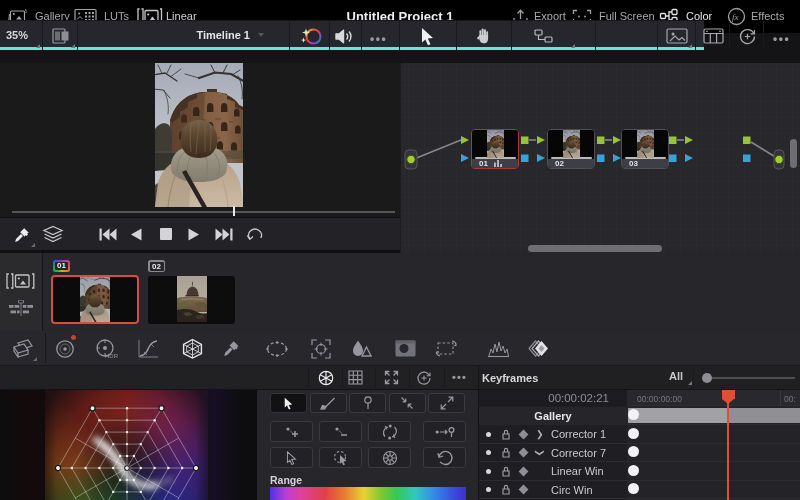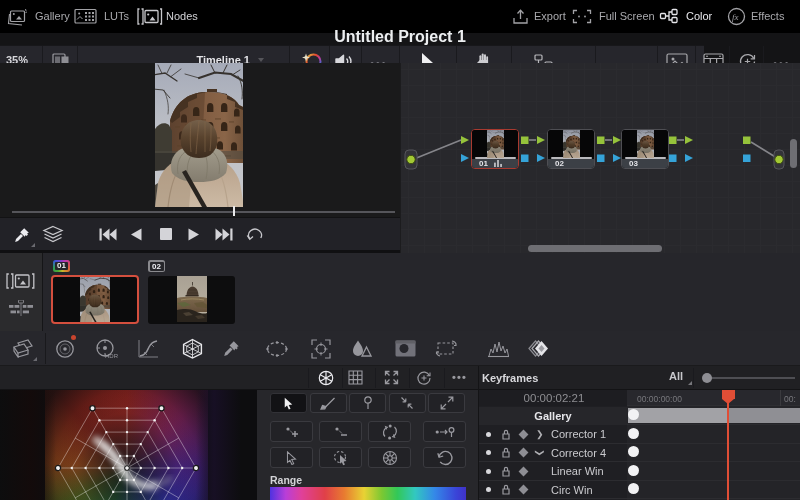--- a/index.html
+++ b/index.html
@@ -56,22 +56,22 @@
       </svg>
     <div class="abs" style="left:104px;top:10px;">LUTs</div>
     <svg class="ic" style="left:137px;top:8px" width="26" height="17" viewBox="0 0 26 17" fill="none" stroke="#c8c8cc" stroke-width="1.3">
         <path d="M2.5 1 L1 1 L1 16 L2.5 16"></path>
         <path d="M4.5 1 L6 1 L6 16 L4.5 16"></path>
         <rect x="8" y="2.5" width="13" height="12" rx="1"></rect>
         <circle cx="11.2" cy="6.5" r="1.1" fill="#c8c8cc" stroke="none"></circle>
         <path d="M12.5 12.5 L15.5 8.5 L18.5 12.5 Z" fill="#c8c8cc" stroke="none"></path>
         <path d="M23 1 L24.5 1 L24.5 16 L23 16"></path>
       </svg>
-    <div class="abs" style="left:166px;top:10px;color:#d2d2d6;">Nodes</div>
-    <div class="abs" style="left:300px;top:9px;width:200px;text-align:center;color:#eceef0;font-size:16px;font-weight:700;margin-top:19px;">Untitled Project 1</div>
+    <div class="abs" style="left:166px;top:10px;color:#d2d2d6;">Linear</div>
+    <div class="abs" style="left:300px;top:9px;width:200px;text-align:center;color:#eceef0;font-size:13px;font-weight:700;">Untitled Project 1</div>
     <svg class="ic" style="left:512px;top:8px" width="17" height="17" viewBox="0 0 17 17" fill="none" stroke="#a2a2a6" stroke-width="1.3">
         <path d="M2 10 L2 15 L15 15 L15 10"></path>
         <path d="M8.5 11 L8.5 2.5"></path>
         <path d="M5.5 5.5 L8.5 2.2 L11.5 5.5"></path>
       </svg>
     <div class="abs" style="left:534px;top:10px;">Export</div>
     <svg class="ic" style="left:572px;top:9px" width="20" height="15" viewBox="0 0 20 15" fill="none" stroke="#a2a2a6" stroke-width="1.3">
         <path d="M5 1.5 L1.5 1.5 L1.5 5"></path>
         <path d="M15 1.5 L18.5 1.5 L18.5 5"></path>
         <path d="M5 13.5 L1.5 13.5 L1.5 10"></path>
@@ -87,21 +87,21 @@
         <path d="M6.5 8 L10 8 L10 4 L13 4 M10 8 L10 12 L13 12"></path>
       </svg>
     <div class="abs" style="left:686px;top:10px;color:#e8e8ec;">Color</div>
     <svg class="ic" style="left:727px;top:7px" width="19" height="19" viewBox="0 0 19 19" fill="none" stroke="#a2a2a6" stroke-width="1.3">
         <circle cx="9.5" cy="9.5" r="8"></circle>
         <text x="5" y="13" font-size="9" font-style="italic" fill="#a2a2a6" stroke="none" font-family="Liberation Serif, serif">fx</text>
       </svg>
     <div class="abs" style="left:751px;top:10px;">Effects</div>
   </div>
 
-  <div class="abs" id="toolbar2" style="left:0;top:45px;width:704px;height:30px;background:#26262c;border-top:1px solid #17171a;border-bottom:3px solid #5eead4;color:#d6d6da;font-size:11px;">
+  <div class="abs" id="toolbar2" style="left:0;top:20px;width:704px;height:30px;background:#26262c;border-top:1px solid #17171a;border-bottom:3px solid #5eead4;color:#d6d6da;font-size:11px;">
     <div class="vdiv" style="left:42px;top:0;height:29px;"></div>
     <div class="vdiv" style="left:77px;top:0;height:29px;"></div>
     <div class="vdiv" style="left:289px;top:0;height:29px;"></div>
     <div class="vdiv" style="left:329px;top:0;height:29px;"></div>
     <div class="vdiv" style="left:361px;top:0;height:29px;"></div>
     <div class="vdiv" style="left:399px;top:0;height:29px;"></div>
     <div class="vdiv" style="left:456px;top:0;height:29px;"></div>
     <div class="vdiv" style="left:511px;top:0;height:29px;"></div>
     <div class="vdiv" style="left:595px;top:0;height:29px;"></div>
     <div class="vdiv" style="left:657px;top:0;height:29px;"></div>
@@ -749,21 +749,21 @@
       <div class="abs" style="left:13px;top:97px;width:196px;height:13px;background:linear-gradient(90deg,#5032e0 0%,#b93ed8 8%,#e0409a 16%,#e04048 28%,#e87c30 38%,#e8d234 48%,#7cc832 57%,#32c858 65%,#32c8c0 74%,#3488e8 84%,#3a44d8 95%,#4032c8 100%);"></div>
     </div>
   </div>
 
   <div class="abs" id="keyframes" style="left:479px;top:390px;width:321px;height:110px;background:#1f1f23;overflow:hidden;">
 
     <div class="abs" style="left:148px;top:0;width:173px;height:110px;background:#242428;"></div>
 
     <div class="abs" style="left:0;top:0;width:148px;height:16px;background:#1d1d21;"></div>
     <div class="abs" style="left:148px;top:0;width:173px;height:16px;background:#28282d;border-bottom:1px solid #2e2e32;"></div>
-    <div class="abs" style="left:20px;top:2px;width:110px;text-align:center;font-size:11.5px;color:#8e8e92;">00:00:02:21</div>
+    <div class="abs" style="left:20px;top:2px;width:110px;text-align:right;font-size:11.5px;color:#8e8e92;">00:00:02:21</div>
     <div class="abs" style="left:158px;top:3.5px;font-size:8.5px;color:#77777c;">00:00:00:00</div>
     <div class="vdiv" style="left:301px;top:0;height:16px;background:#3a3a3e;"></div>
     <div class="abs" style="left:305px;top:3.5px;font-size:8.5px;color:#77777c;">00:</div>
 
     <div class="kfrow" style="top:16.5px;">
         <div class="kfl" style="background:#26262a;">
           <span style="width:100%;text-align:center;color:#e6e6ea;font-weight:700;">Gallery</span>
         </div>
       <div class="abs" style="left:149px;top:1.5px;width:172px;height:14.5px;background:#a2a2a6;"></div>
         <div class="abs" style="left:250px;top:1.5px;width:71px;height:14.5px;background:rgba(40,40,44,0.15);"></div>
@@ -780,21 +780,21 @@
         </div>
       </div>
     <div class="kfrow" style="top:53.5px;">
         <div class="kfl">
           <span class="kdot"></span>
           <svg class="klock" viewBox="0 0 10 11" width="10" height="11">
             <path d="M2 5 L8 5 L8 10 L2 10 Z M3.4 5 L3.4 3 a1.6 1.6 0 0 1 3.2 0 L6.6 5" fill="none" stroke="#9a9aa0" stroke-width="1.2"></path>
           </svg>
           <span class="kdia"></span>
           <span class="kchev" style="transform:rotate(90deg);">❯</span>
-          <span class="ktxt">Corrector 4</span>
+          <span class="ktxt">Corrector 7</span>
         </div>
       </div>
     <div class="kfrow" style="top:90.5px;">
         <div class="kfl">
           <span class="kdot"></span>
           <svg class="klock" viewBox="0 0 10 11" width="10" height="11">
             <path d="M2 5 L8 5 L8 10 L2 10 Z M3.4 5 L3.4 3 a1.6 1.6 0 0 1 3.2 0 L6.6 5" fill="none" stroke="#9a9aa0" stroke-width="1.2"></path>
           </svg>
           <span class="kdia"></span>
           <span class="kchev" style="visibility:hidden;">❯</span>

